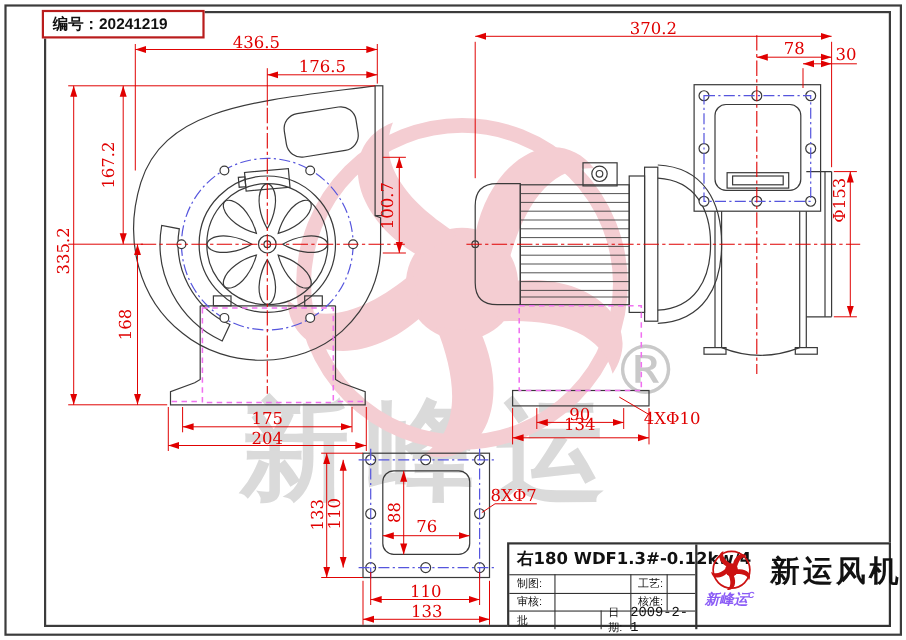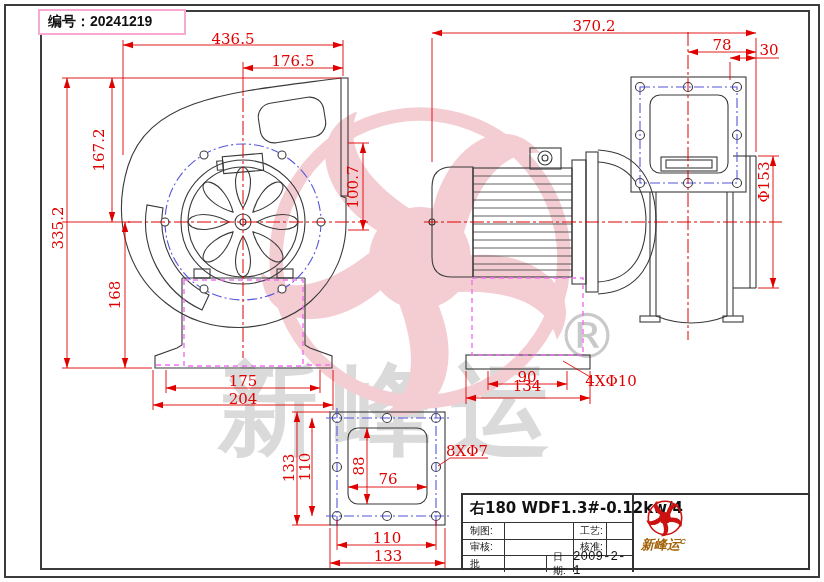--- a/index.html
+++ b/index.html
@@ -17,36 +17,36 @@
   .wm-reg{position:absolute;left:556px;top:306px;z-index:0;font-size:62px;
       color:#c9c9c9;font-family:"DejaVu Sans",sans-serif;line-height:1;}
   .wm-logo{position:absolute;left:0;top:0;z-index:0;}
   svg.cad{position:absolute;left:0;top:0;z-index:1;}
   
   .dim{position:absolute;z-index:2;color:#e00000;font-family:"DejaVu Serif",serif;
       font-size:15px;white-space:nowrap;transform:translate(-50%,-50%);line-height:1;}
   .dim.rot{transform:translate(-50%,-50%) rotate(-90deg);}
   
   .serial-box{position:absolute;left:38px;top:9px;width:148px;height:26px;z-index:5;
-      border:2px solid #f9a8d4;background:#fff;display:flex;align-items:center;
+      border:2px solid #b91c1c;background:#fff;display:flex;align-items:center;
       box-sizing:border-box;padding-left:8px;font-size:14px;font-weight:700;color:#111;}
   
   .title-block{position:absolute;left:461px;top:493px;width:349px;height:77px;z-index:5;
       background:#fff;border:2px solid #333;box-sizing:border-box;color:#111;}
   .tb-line-h{position:absolute;left:0;height:0;border-top:1px solid #333;}
   .tb-line-v{position:absolute;top:0;width:0;border-left:1px solid #333;}
   .tb-model{position:absolute;left:0;top:0;width:169px;height:27px;display:flex;
       align-items:center;padding-left:7px;font-size:15px;font-weight:700;
       font-family:"DejaVu Sans",sans-serif;white-space:nowrap;}
   .tb-cell{position:absolute;font-size:10px;display:flex;align-items:center;
       padding-left:7px;box-sizing:border-box;}
   .tb-date{font-family:Liberation Mono, monospace;font-size:12.5px;justify-content:center;padding-left:0;}
   .brand-name{position:absolute;left:237px;top:6px;font-size:27px;font-weight:700;
       letter-spacing:3px;color:#111;white-space:nowrap;}
-  .brand-script{position:absolute;left:178px;top:41px;color:#a16207;font-size:13px;
+  .brand-script{position:absolute;left:178px;top:41px;color:#8b5cf6;font-size:13px;
       font-weight:700;font-style:italic;white-space:nowrap;}
   .brand-script sup{font-size:8px;}
   .brand-site{position:absolute;left:186px;top:56px;width:160px;text-align:center;
       font-size:9px;font-weight:700;color:#222;line-height:1.25;}
   .brand-logo{position:absolute;left:182px;top:3px;}
 </style>
 </head>
 <body>
 
 <div class="wm-text">新峰运</div>
@@ -323,16 +323,17 @@
   <div class="tb-cell" style="left:0;top:60px;width:41px;height:17px">批</div>
   <div class="tb-cell" style="left:83px;top:60px;width:27px;height:17px">日期:</div>
   <div class="tb-cell tb-date" style="left:110px;top:60px;width:59px;height:17px">2009-2-1</div>
 
   <svg class="brand-logo" width="40" height="40" viewBox="-115 -115 230 230">
     <use href="#pw" color="#cc1111"></use>
   </svg>
   <div class="brand-script">
     <span>新峰运</span><sup>C</sup>
   </div>
+  <div class="brand-name">新运风机</div>
 </div>
 
 <div class="outer-border"></div>
 <div class="inner-frame"></div>
 
 </body></html>

